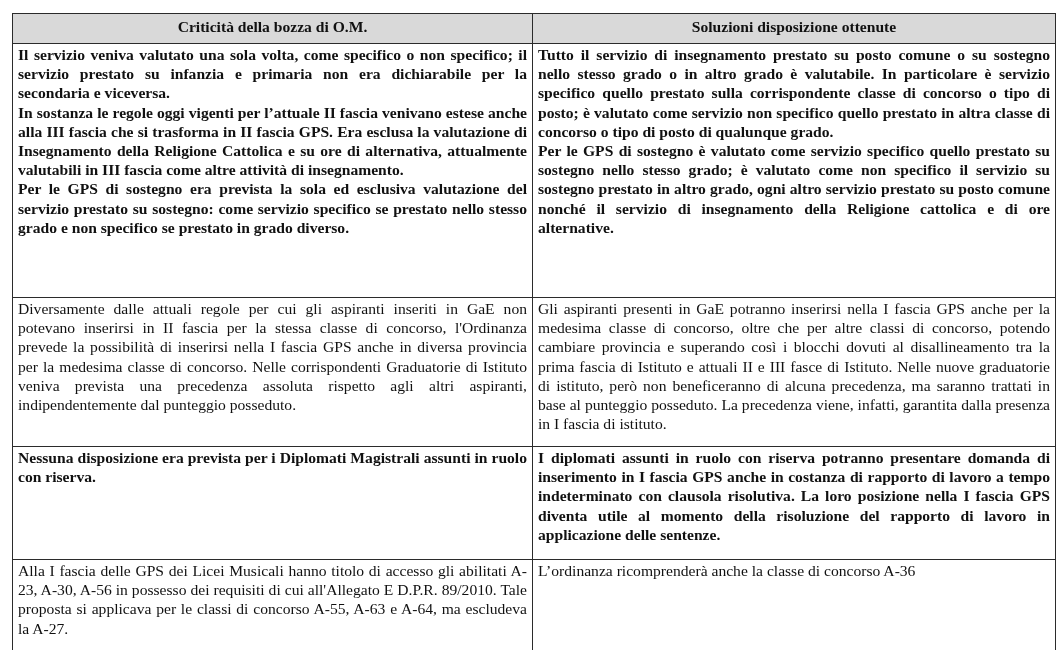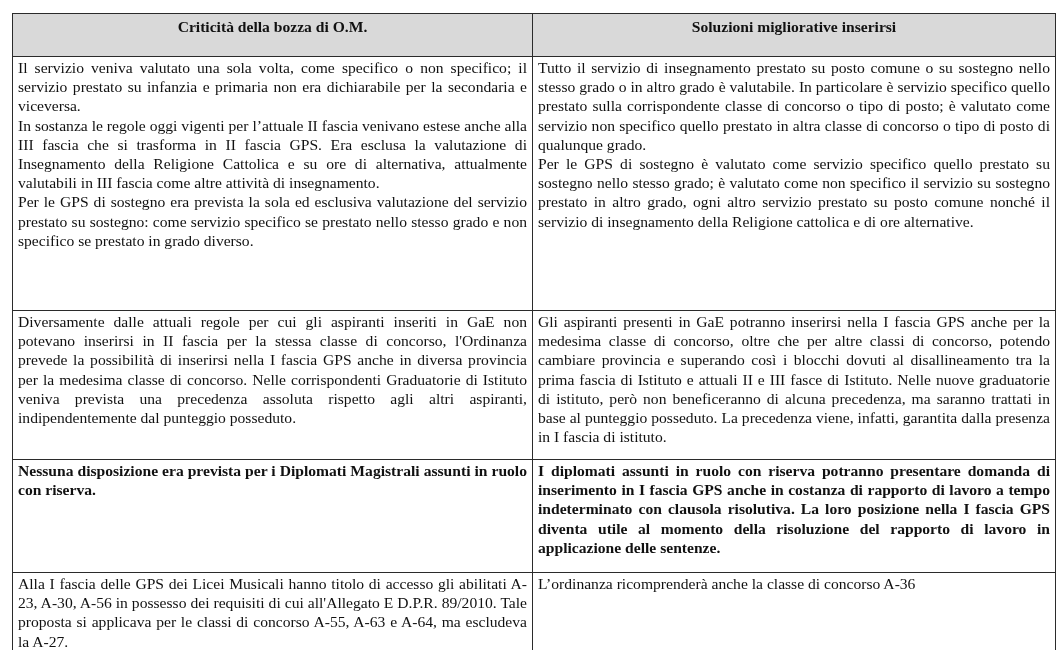--- a/index.html
+++ b/index.html
@@ -32,40 +32,40 @@
     font-size: 15.6px;
     line-height: 19.2px;
     text-align: justify;
   }
   .doc-table th {
     background: #d9d9d9;
     font-weight: bold;
     text-align: center;
     height: 26px;
     padding-top: 3px;
-    padding-bottom: 13px;
+    padding-bottom: 0;
   }
   .para { display: block; margin: 0; }
-  .row-1 td { height: 250px; }
+  .row-1 td { height: 250px; font-weight: bold; }
   .row-2 td { height: 145px; }
   .row-3 td { height: 109px; font-weight: bold; }
   .row-4 td { height: 89px; }
 </style>
 </head>
 <body>
 
 <table class="doc-table">
   <colgroup>
     <col class="c1">
     <col class="c2">
   </colgroup>
   <thead>
     <tr>
       <th>Criticità della bozza di O.M.</th>
-      <th>Soluzioni migliorative inserirsi</th>
+      <th>Soluzioni disposizione ottenute</th>
     </tr>
   </thead>
   <tbody>
     <tr class="row-1">
       <td>
         <span class="para">Il servizio veniva valutato una sola volta, come specifico o non specifico; il servizio prestato su infanzia e primaria non era dichiarabile per la secondaria e viceversa.</span>
         <span class="para">In sostanza le regole oggi vigenti per l’attuale II fascia venivano estese anche alla III fascia che si trasforma in II fascia GPS. Era esclusa la valutazione di Insegnamento della Religione Cattolica e su ore di alternativa, attualmente valutabili in III fascia come altre attività di insegnamento.</span>
         <span class="para">Per le GPS di sostegno era prevista la sola ed esclusiva valutazione del servizio prestato su sostegno: come servizio specifico se prestato nello stesso grado e non specifico se prestato in grado diverso.</span>
       </td>
       <td>

